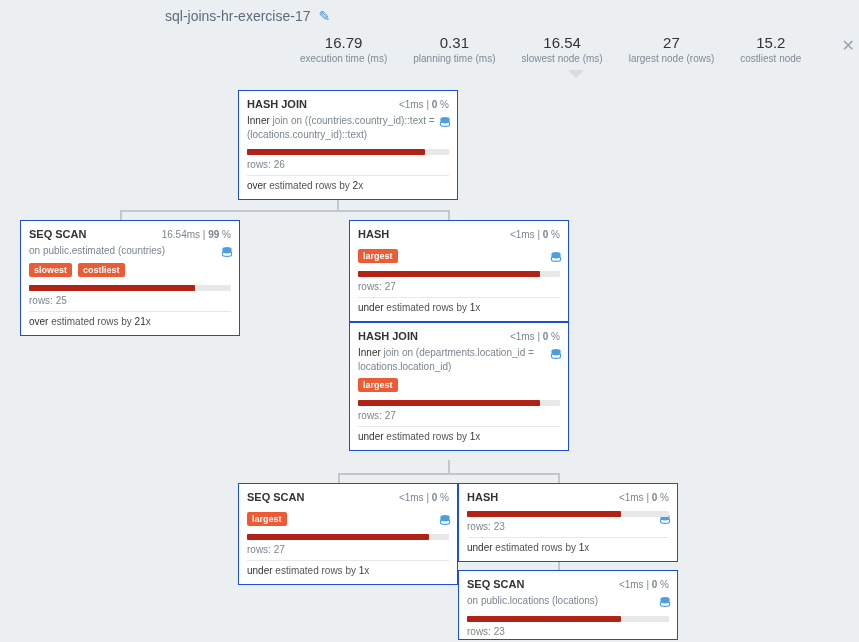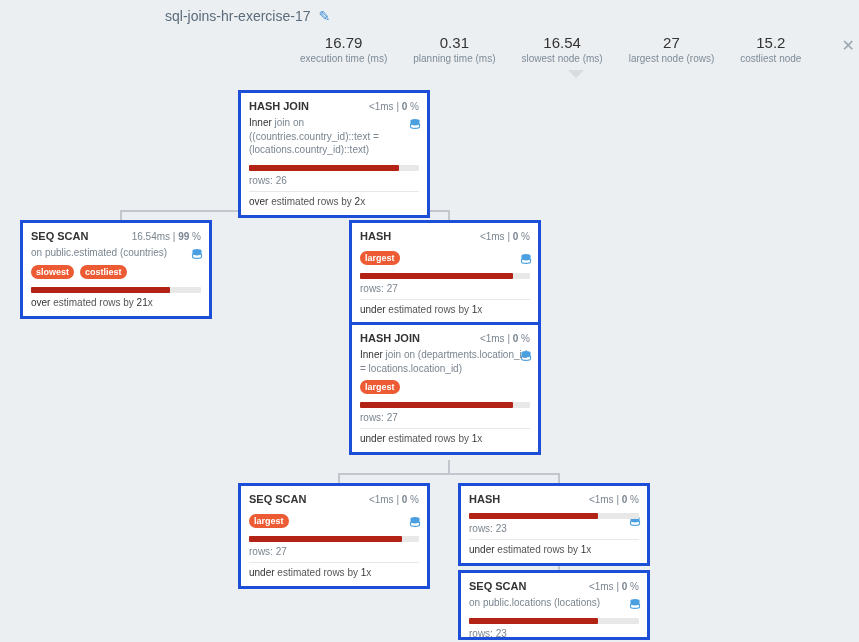--- a/index.html
+++ b/index.html
@@ -35,22 +35,22 @@
     color: #556270;
   }
   .stat { text-align: center; }
   .stat .value { font-size: 15px; font-weight: 400; color: #333; }
   .stat .label { font-size: 10px; color: #7e8b97; margin-top: 2px; white-space: nowrap; }
   .close-x { color: #9aa4ad; font-size: 16px; cursor: pointer; padding: 2px 4px; margin-left: 10px; }
 
   .node {
     position: absolute;
     background: #fff;
-    border: 3px solid #1d4ed8;
-    width: 192px;
+    border: 1px solid #1d4ed8;
+    width: 220px;
     font-size: 11px;
     color: #444;
     box-shadow: 0 0 0 rgba(0,0,0,0);
   }
   .node .hdr {
     display: flex;
     justify-content: space-between;
     align-items: center;
     padding: 7px 8px 4px 8px;
   }
@@ -67,21 +67,21 @@
     cursor: pointer;
   }
   .node .dbicon svg { width: 12px; height: 13px; display: block; }
   .badges { margin-top: 5px; }
   .badge {
     display: inline-block;
     background: #ec5b33;
     color: #fff;
     font-size: 9px;
     padding: 2px 5px;
-    border-radius: 7px;
+    border-radius: 2px;
     margin-right: 3px;
     font-weight: 600;
     text-align: center;
   }
   .bar-wrap {
     margin-top: 8px;
     height: 6px;
     background: #e8e8e8;
     position: relative;
     border-radius: 1px;
@@ -209,20 +209,21 @@
     <div class="desc">
       <span>on </span><span>public.estimated (countries)</span>
     </div>
     <div class="badges">
       <span class="badge">slowest</span>
       <span class="badge">costliest</span>
     </div>
     <div class="bar-wrap">
         <div class="bar-fill" style="width: 82%;"></div>
       </div>
+    <div class="rows-line">rows: 25</div>
     <div class="est-line">
       <b>over</b><span> estimated rows by </span><b>21</b><span>x</span>
     </div>
   </div>
 </div>
 
 <div class="node" style="top:220px; left:349px;">
   <div class="hdr">
     <span class="ttl">HASH</span>
     <span class="meta">

